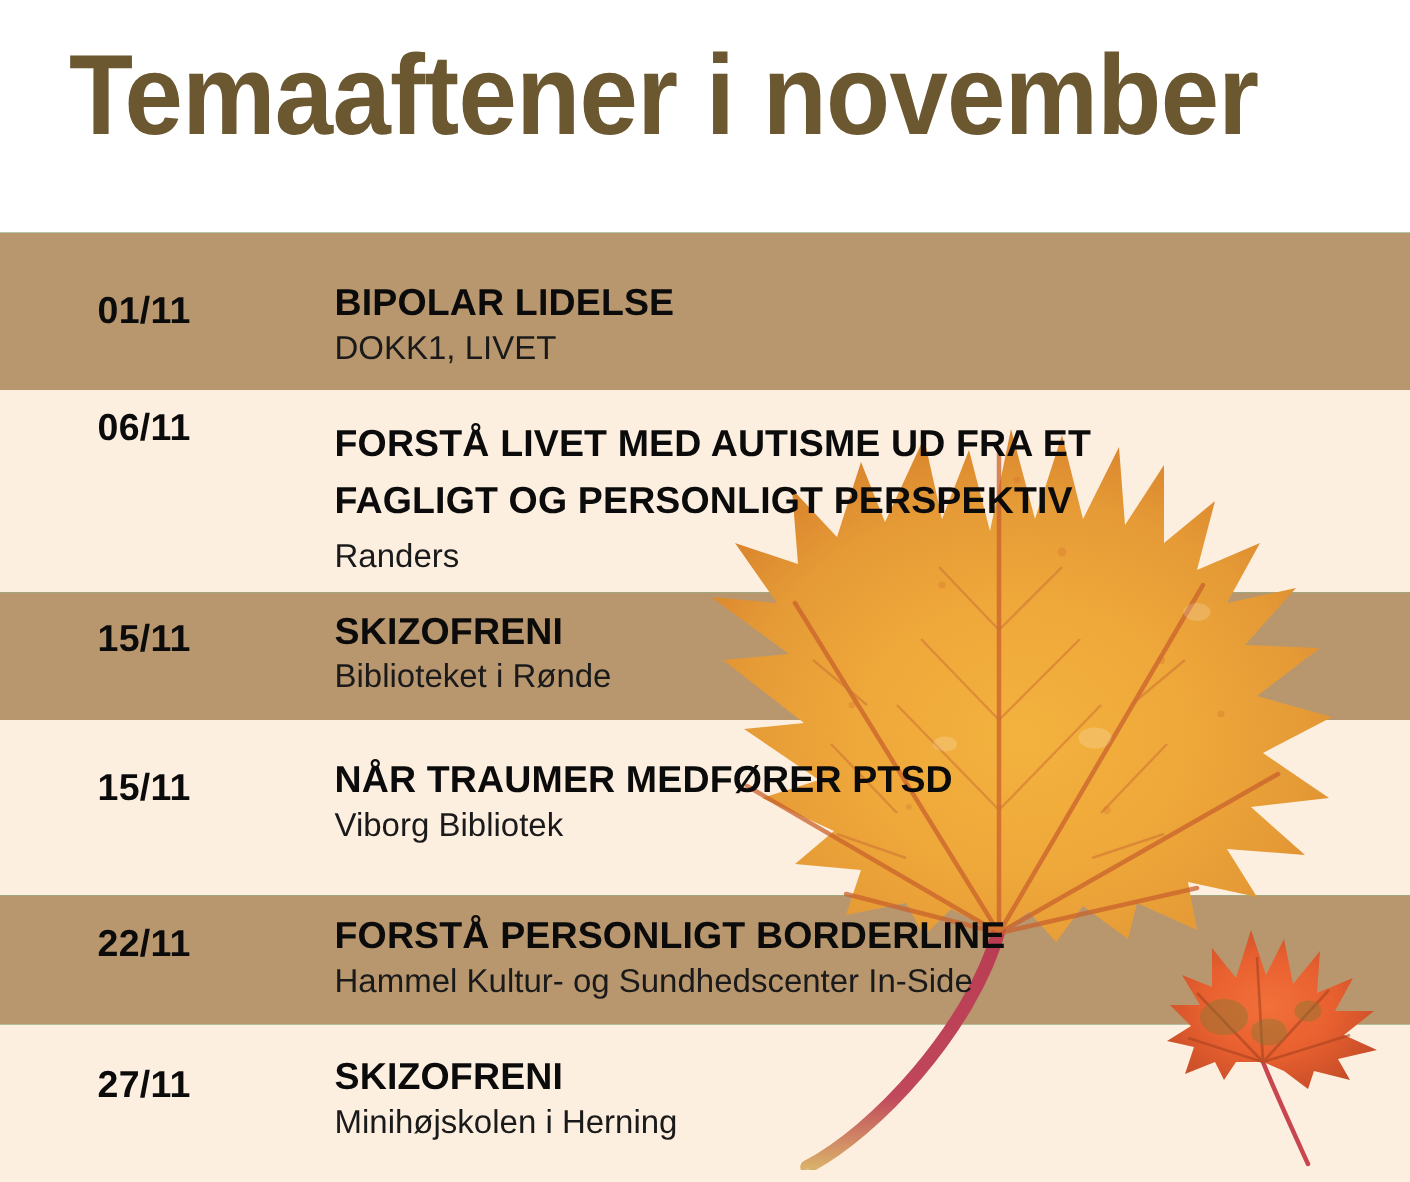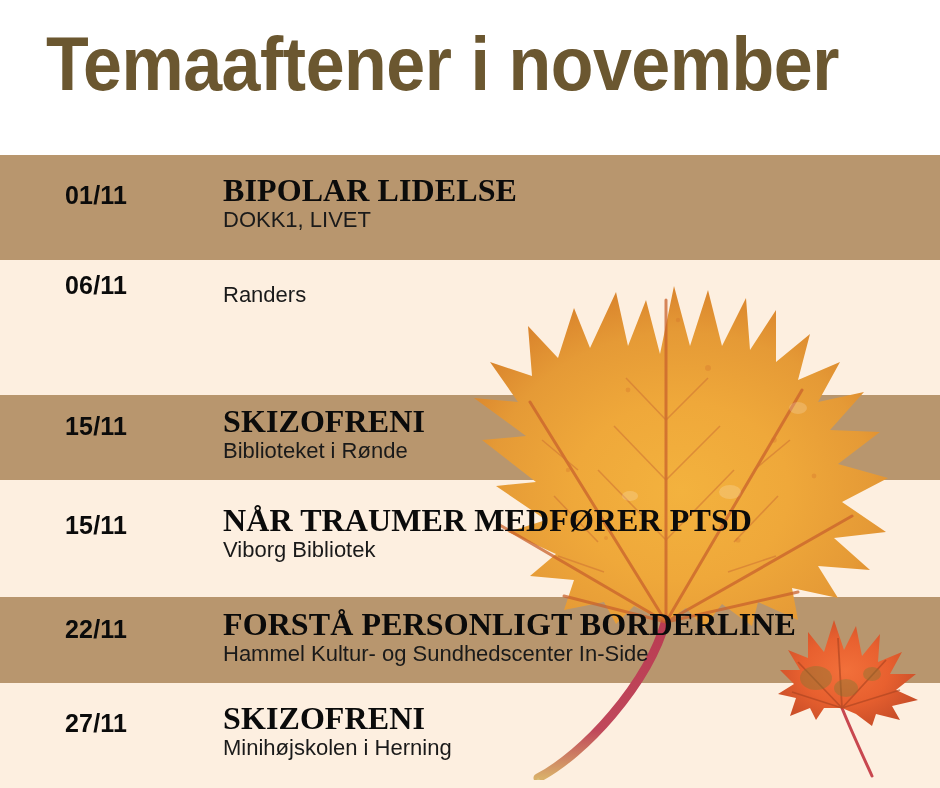--- a/index.html
+++ b/index.html
@@ -36,24 +36,23 @@
   
   .rows{position:absolute;left:0;top:155px;width:940px;height:633px;z-index:4;}
   .row{position:absolute;left:0;width:940px;}
   .date{
     position:absolute;left:65px;
     font-size:25px;font-weight:700;color:#0B0B0B;letter-spacing:0.2px;
     white-space:nowrap;
   }
   .event{position:absolute;left:223px;width:700px;}
   .ev-title{
-    font-size:32px;font-weight:700;color:#0B0B0B;
+    font-size:25px;font-weight:700;color:#0B0B0B;
     letter-spacing:0.1px;line-height:31px;margin:0;
     white-space:pre-line;
-    font-family:Liberation Serif, serif;
   }
   .ev-place{
     font-size:22px;font-weight:400;color:#1A1A1A;
     line-height:27px;margin:0;
   }
 </style>
 </head>
 <body>
 
 <div id="poster">
@@ -168,31 +167,33 @@
       </g>
     </svg>
   </div>
 
   <div class="header">
     <div class="header-title">Temaaftener i november</div>
   </div>
 
   <div class="rows">
 
-    <div class="row" style="top:0px;height:120px;border-radius:11px;">
+    <div class="row" style="top:12px;height:120px;border-radius:11px;">
       <div class="date" style="top:26px;">01/11</div>
       <div class="event" style="top:20px;">
         <p class="ev-title">BIPOLAR LIDELSE</p>
         <p class="ev-place">DOKK1, LIVET</p>
       </div>
     </div>
 
     <div class="row" style="top:105px;height:135px;">
       <div class="date" style="top:11px;">06/11</div>
       <div class="event" style="top:17px;">
+        <p class="ev-title" style="line-height:38px;">FORSTÅ LIVET MED AUTISME UD FRA ET
+ FAGLIGT OG PERSONLIGT PERSPEKTIV</p>
         <p class="ev-place" style="margin-top:4px;">Randers</p>
       </div>
     </div>
 
     <div class="row" style="top:240px;height:85px;">
       <div class="date" style="top:17px;">15/11</div>
       <div class="event" style="top:11px;">
         <p class="ev-title">SKIZOFRENI</p>
         <p class="ev-place">Biblioteket i Rønde</p>
       </div>

